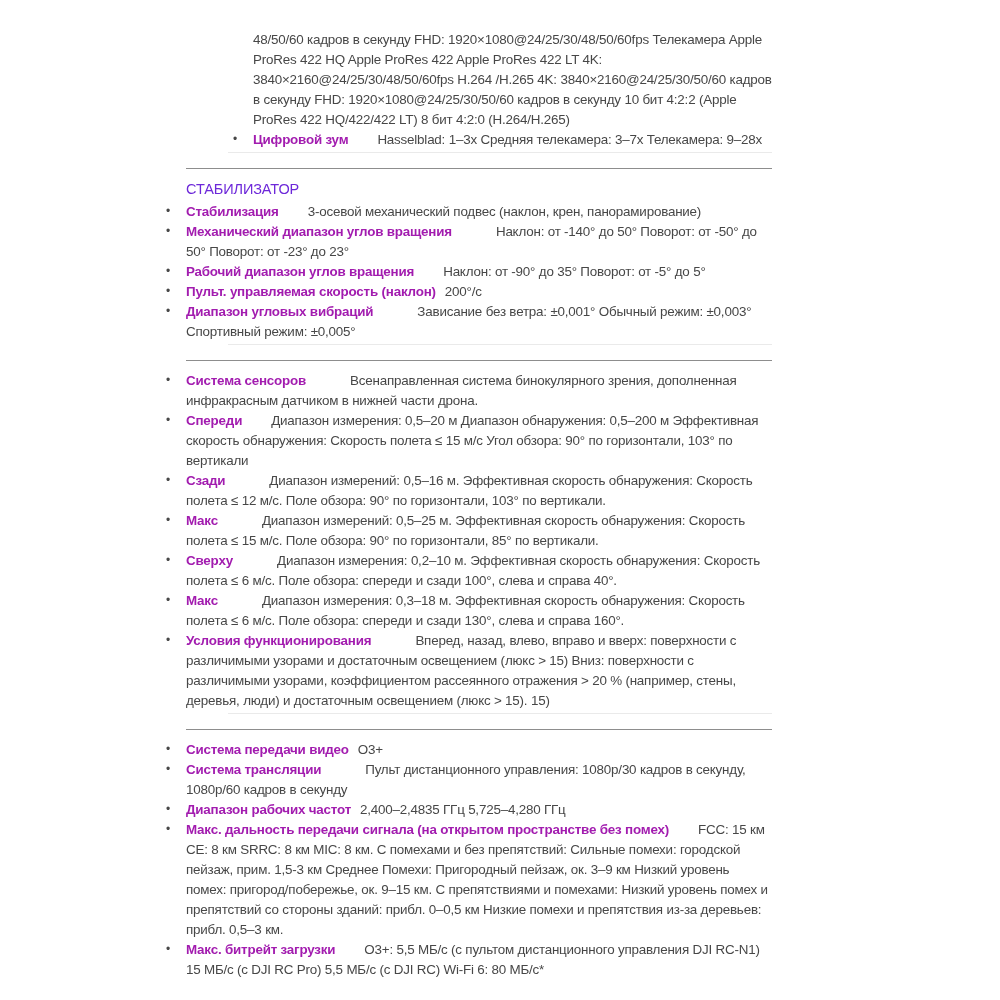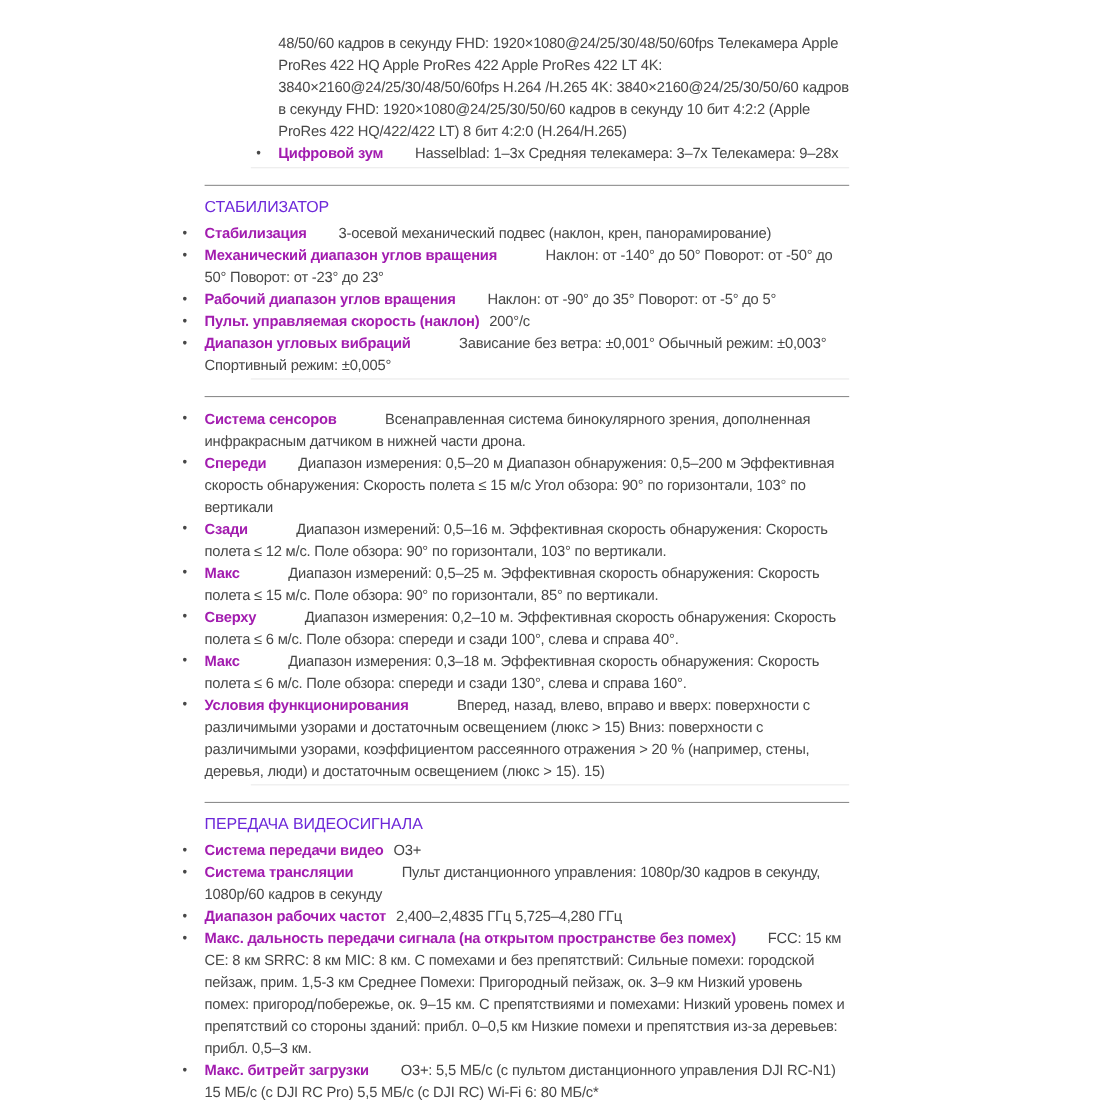--- a/index.html
+++ b/index.html
@@ -103,21 +103,20 @@
     <div class="li">
       <span class="bullet">•</span><span class="term g-lg">Макс</span><span>Диапазон измерения: 0,3–18 м. Эффективная скорость обнаружения: Скорость полета ≤ 6 м/с. Поле обзора: спереди и сзади 130°, слева и справа 160°.</span>
     </div>
     <div class="li">
       <span class="bullet">•</span><span class="term g-lg">Условия функционирования</span><span>Вперед, назад, влево, вправо и вверх: поверхности с различимыми узорами и достаточным освещением (люкс &gt; 15) Вниз: поверхности с различимыми узорами, коэффициентом рассеянного отражения &gt; 20 % (например, стены, деревья, люди) и достаточным освещением (люкс &gt; 15). 15)</span>
     </div>
   </div>
   <div class="row-divider"></div>
 
   <div class="rule"></div>
-  <h2 class="section-title">ПЕРЕДАЧА ВИДЕОСИГНАЛА</h2>
   <div class="spec-list indented">
     <div class="li">
       <span class="bullet">•</span><span class="term g-sm">Система передачи видео</span><span>O3+</span>
     </div>
     <div class="li">
       <span class="bullet">•</span><span class="term g-lg">Система трансляции</span><span>Пульт дистанционного управления: 1080p/30 кадров в секунду, 1080p/60 кадров в секунду</span>
     </div>
     <div class="li">
       <span class="bullet">•</span><span class="term g-sm">Диапазон рабочих частот</span><span>2,400–2,4835 ГГц 5,725–4,280 ГГц</span>
     </div>

